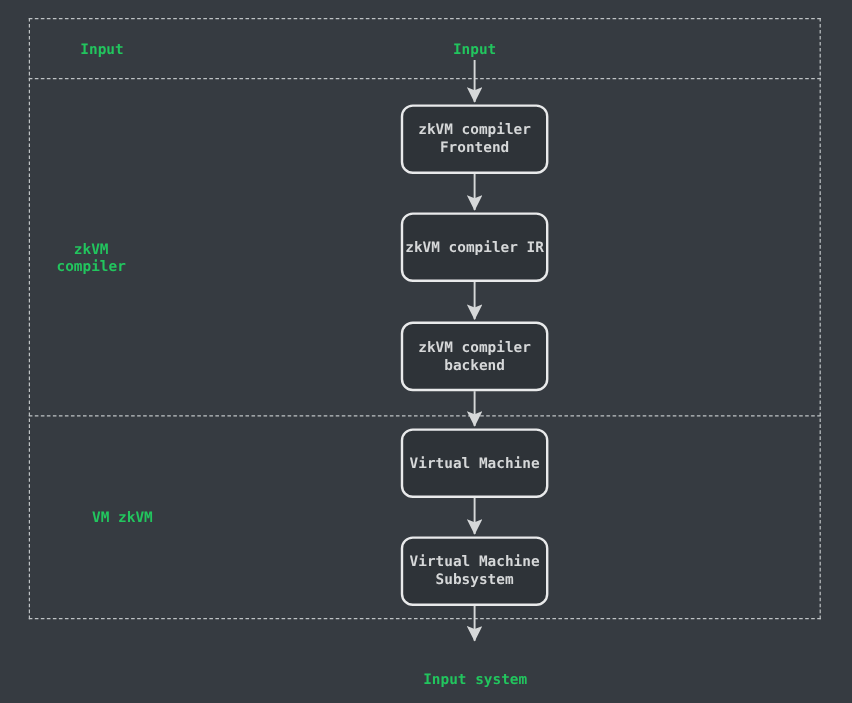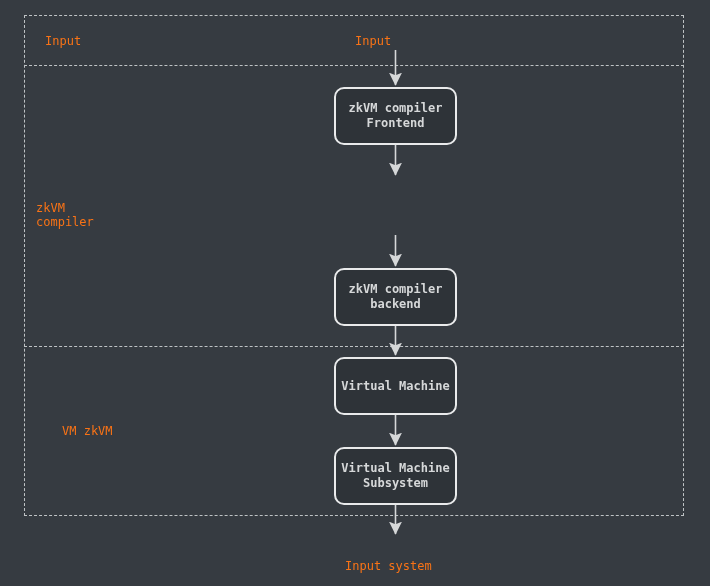--- a/index.html
+++ b/index.html
@@ -29,24 +29,25 @@
     left: 24px;
     width: 660px;
     height: 0;
     border-top: 1px dashed #bfc3c5;
   }
   .divider.d1 { top: 65px; }
   .divider.d2 { top: 346px; }
 
   .label {
     position: absolute;
-    color: #f97316;
+    color: #22c55e;
     font-size: 12px;
-    font-weight: normal;
+    font-weight: bold;
     line-height: 14px;
+    text-align: center;
     white-space: pre-line;
     letter-spacing: 0px;
   }
   .lbl-input-left   { left: 45px;  top: 34px;  width: 80px; }
   .lbl-zkvm         { left: 36px;  top: 201px; width: 80px; }
   .lbl-vm-layer     { left: 62px;  top: 424px; width: 80px; }
   .lbl-input-center { left: 355px; top: 34px;  width: 81px; }
   .lbl-proof        { left: 345px; top: 559px; width: 102px; }
 
   .node {
@@ -106,20 +107,21 @@
     <line x1="395.5" y1="50" x2="395.5" y2="85" stroke="#d6d8d9" stroke-width="1.6" marker-end="url(#arrowhead)"></line>
     <line x1="395.5" y1="145" x2="395.5" y2="175" stroke="#d6d8d9" stroke-width="1.6" marker-end="url(#arrowhead)"></line>
     <line x1="395.5" y1="235" x2="395.5" y2="266" stroke="#d6d8d9" stroke-width="1.6" marker-end="url(#arrowhead)"></line>
     <line x1="395.5" y1="326" x2="395.5" y2="355" stroke="#d6d8d9" stroke-width="1.6" marker-end="url(#arrowhead)"></line>
     <line x1="395.5" y1="415" x2="395.5" y2="445" stroke="#d6d8d9" stroke-width="1.6" marker-end="url(#arrowhead)"></line>
     <line x1="395.5" y1="505" x2="395.5" y2="534" stroke="#d6d8d9" stroke-width="1.6" marker-end="url(#arrowhead)"></line>
   </svg>
 
   <div class="node n1">zkVM compiler
 Frontend</div>
+  <div class="node n2">zkVM compiler IR</div>
   <div class="node n3">zkVM compiler
 backend</div>
   <div class="node n4">Virtual Machine</div>
   <div class="node n5">Virtual Machine
 Subsystem</div>
 
   <div class="label lbl-proof">Input system</div>
 
 </div>
 

